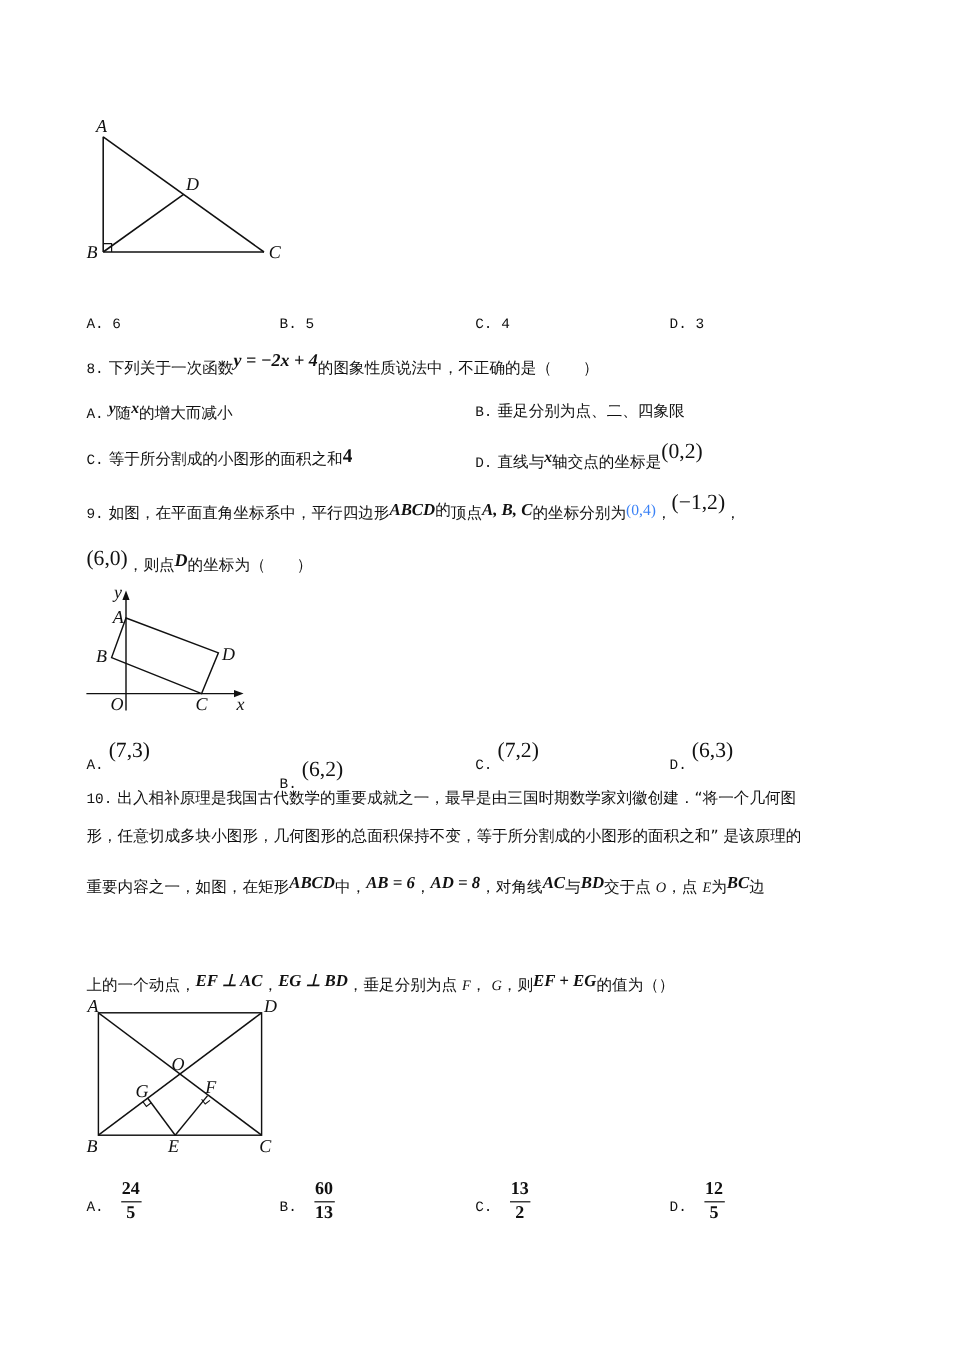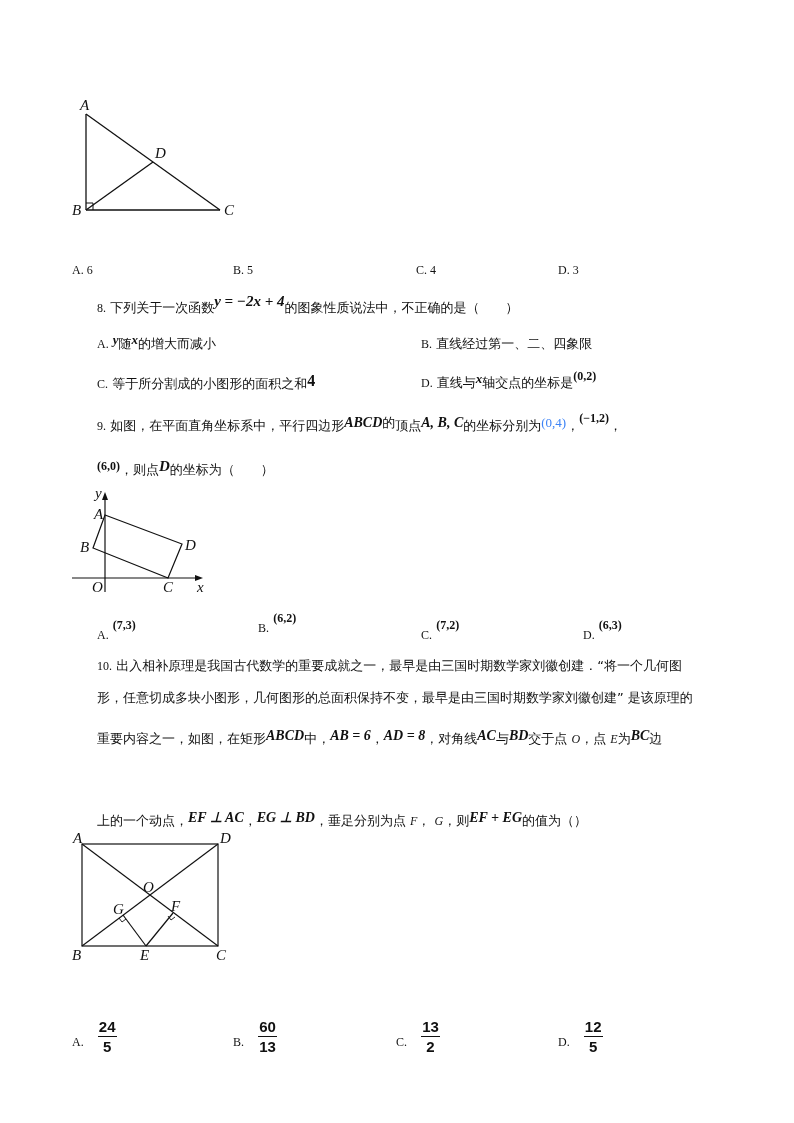--- a/index.html
+++ b/index.html
@@ -1,61 +1,61 @@
 <!DOCTYPE html>
 <html><head>
 <meta charset="utf-8">
 <style>
   html, body { margin:0; padding:0; background:#ffffff; }
   body { width:794px; height:1123px; position:relative; overflow:hidden;
          font-family:"DejaVu Sans", sans-serif; color:#111; font-size:13px; }
   .abs { position:absolute; white-space:nowrap; }
-  .txt { font-size:13px; line-height:16px;margin-left:25px; }
-  .opt-label { font-family:Liberation Serif, serif; font-size:12px; }
+  .txt { font-size:13px; line-height:16px; }
+  .opt-label { font-family:Liberation Mono, monospace; font-size:12px; }
   .math { font-family:"Liberation Serif", serif; font-weight:bold; font-style:italic; font-size:15px; }
   .mathn { font-family:"Liberation Serif", serif; font-weight:bold; font-size:16px; }
-  .mathbig { font-family:"Liberation Serif", serif; font-weight:bold; font-size:12px; }
+  .mathbig { font-family:"Liberation Serif", serif; font-weight:normal; font-size:18px; }
   .mathsmall { font-family:"Liberation Serif", serif; font-size:13px; color:#3b82f6; }
   .ital { font-family:"Liberation Serif", serif; font-style:italic; font-size:12px; }
   svg text { font-family:"Liberation Serif", serif; font-style:italic; font-size:15px; fill:#111; }
-  .frac { display:inline-block; text-align:center; font-family:Liberation Sans, sans-serif; font-weight:bold; font-size:15px; line-height:17px;margin-top:35px; }
+  .frac { display:inline-block; text-align:center; font-family:Liberation Serif, serif; font-weight:bold; font-size:15px; line-height:17px; }
   .frac .num { display:block; border-bottom:1.5px solid #111; padding:0 1px 1px; }
   .frac .den { display:block; padding-top:1px; }
 </style>
 </head>
 <body>
 
 <svg class="abs" style="left:60px;top:90px;" width="200" height="140">
   <line x1="26" y1="24" x2="26" y2="120" stroke="#111" stroke-width="1.3"></line>
   <line x1="26" y1="120" x2="160" y2="120" stroke="#111" stroke-width="1.3"></line>
   <line x1="26" y1="24" x2="160" y2="120" stroke="#111" stroke-width="1.3"></line>
   <line x1="26" y1="120" x2="93" y2="72" stroke="#111" stroke-width="1.3"></line>
   <polyline points="26,113 33,113 33,120" fill="none" stroke="#111" stroke-width="1"></polyline>
   <text x="20" y="20">A</text>
   <text x="95" y="68">D</text>
   <text x="12" y="125">B</text>
   <text x="164" y="125">C</text>
 </svg>
 
 <div class="abs opt-label" style="left:72px;top:263px;"><span>A.</span> <span>6</span></div>
 <div class="abs opt-label" style="left:233px;top:263px;"><span>B.</span> <span>5</span></div>
-<div class="abs opt-label" style="left:416px;top:263px;"><span>C.</span> <span>4</span></div>
+<div class="abs opt-label" style="left:396px;top:263px;"><span>C.</span> <span>4</span></div>
 <div class="abs opt-label" style="left:558px;top:263px;"><span>D.</span> <span>3</span></div>
 
 <div class="abs txt" style="left:72px;top:299px;">
   <span class="opt-label">8.</span>
   <span>下列关于一次函数</span><span class="math" style="position:relative;top:-6px;">y = −2x + 4</span><span>的图象性质说法中，不正确的是（　　）</span>
 </div>
 <div class="abs txt" style="left:72px;top:336px;">
   <span class="opt-label">A.</span>
   <span class="math" style="position:relative;top:-4px;font-size:13px;">y</span><span>随</span><span class="math" style="position:relative;top:-4px;font-size:13px;">x</span><span>的增大而减小</span>
 </div>
 <div class="abs txt" style="left:396px;top:336px;">
   <span class="opt-label">B.</span>
-  <span>直线经过第一、二、四象限</span>
+  <span>垂足分别为点、二、四象限</span>
 </div>
 <div class="abs txt" style="left:72px;top:375px;">
   <span class="opt-label">C.</span>
   <span>等于所分割成的小图形的面积之和</span><span class="mathn" style="position:relative;top:-2px;">4</span>
 </div>
 <div class="abs txt" style="left:396px;top:375px;">
   <span class="opt-label">D.</span>
   <span>直线与</span><span class="math" style="position:relative;top:-4px;font-size:13px;">x</span><span>轴交点的坐标是</span><span class="mathbig" style="position:relative;top:-7px;">(0,2)</span>
 </div>
 
@@ -76,30 +76,30 @@
   <text x="35" y="18" font-size="13">y</text>
   <text x="34" y="39" font-size="13">A</text>
   <text x="20" y="72" font-size="13">B</text>
   <text x="125" y="70" font-size="13">D</text>
   <text x="32" y="112" font-size="13">O</text>
   <text x="103" y="112" font-size="13">C</text>
   <text x="137" y="112" font-size="13">x</text>
 </svg>
 
 <div class="abs txt" style="left:72px;top:617px;"><span class="opt-label" style="position:relative;top:10px;">A.</span> <span class="mathbig">(7,3)</span></div>
-<div class="abs txt" style="left:233px;top:610px;"><span class="opt-label" style="position:relative;top:10px;">B.</span> <span class="mathbig">(6,2)</span></div>
+<div class="abs txt" style="left:233px;top:633px;"><span class="opt-label" style="position:relative;top:10px;">B.</span> <span class="mathbig">(6,2)</span></div>
 <div class="abs txt" style="left:396px;top:617px;"><span class="opt-label" style="position:relative;top:10px;">C.</span> <span class="mathbig">(7,2)</span></div>
 <div class="abs txt" style="left:558px;top:617px;"><span class="opt-label" style="position:relative;top:10px;">D.</span> <span class="mathbig">(6,3)</span></div>
 
 <div class="abs txt" style="left:72px;top:658px;">
   <span class="opt-label">10.</span>
   <span>出入相补原理是我国古代数学的重要成就之一，最早是由三国时期数学家刘徽创建．“将一个几何图</span>
 </div>
 <div class="abs txt" style="left:72px;top:690px;">
-  <span>形，任意切成多块小图形，几何图形的总面积保持不变，最早是由三国时期数学家刘徽创建” 是该原理的</span>
+  <span>形，任意切成多块小图形，几何图形的总面积保持不变，等于所分割成的小图形的面积之和” 是该原理的</span>
 </div>
 <div class="abs txt" style="left:72px;top:731px;">
   <span>重要内容之一，如图，在矩形</span><span class="math" style="position:relative;top:-3px;font-size:14px;">ABCD</span><span>中，</span><span class="math" style="position:relative;top:-3px;font-size:14px;">AB = 6</span><span>，</span><span class="math" style="position:relative;top:-3px;font-size:14px;">AD = 8</span><span>，对角线</span><span class="math" style="position:relative;top:-3px;font-size:14px;">AC</span><span>与</span><span class="math" style="position:relative;top:-3px;font-size:14px;">BD</span><span>交于点</span> <span class="ital">O</span><span>，点</span> <span class="ital">E</span><span>为</span><span class="math" style="position:relative;top:-3px;font-size:14px;">BC</span><span>边</span>
 </div>
 <div class="abs txt" style="left:72px;top:813px;">
   <span>上的一个动点，</span><span class="math" style="position:relative;top:-3px;font-size:14px;">EF ⊥ AC</span><span>，</span><span class="math" style="position:relative;top:-3px;font-size:14px;">EG ⊥ BD</span><span>，垂足分别为点</span> <span class="ital">F</span><span>，</span> <span class="ital">G</span><span>，则</span><span class="math" style="position:relative;top:-3px;font-size:14px;">EF + EG</span><span>的值为（）</span>
 </div>
 
 <svg class="abs" style="left:60px;top:825px;" width="190" height="140">
   <rect x="22" y="19" width="136" height="102" fill="none" stroke="#111" stroke-width="1.2"></rect>

